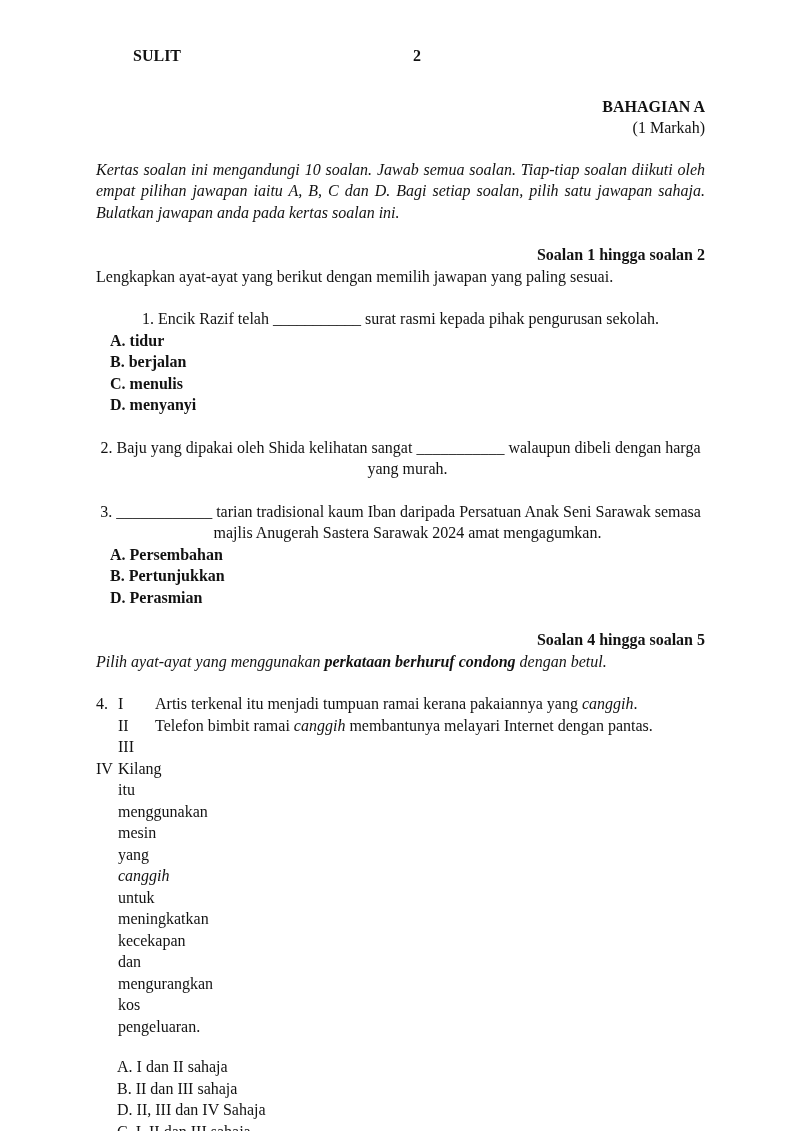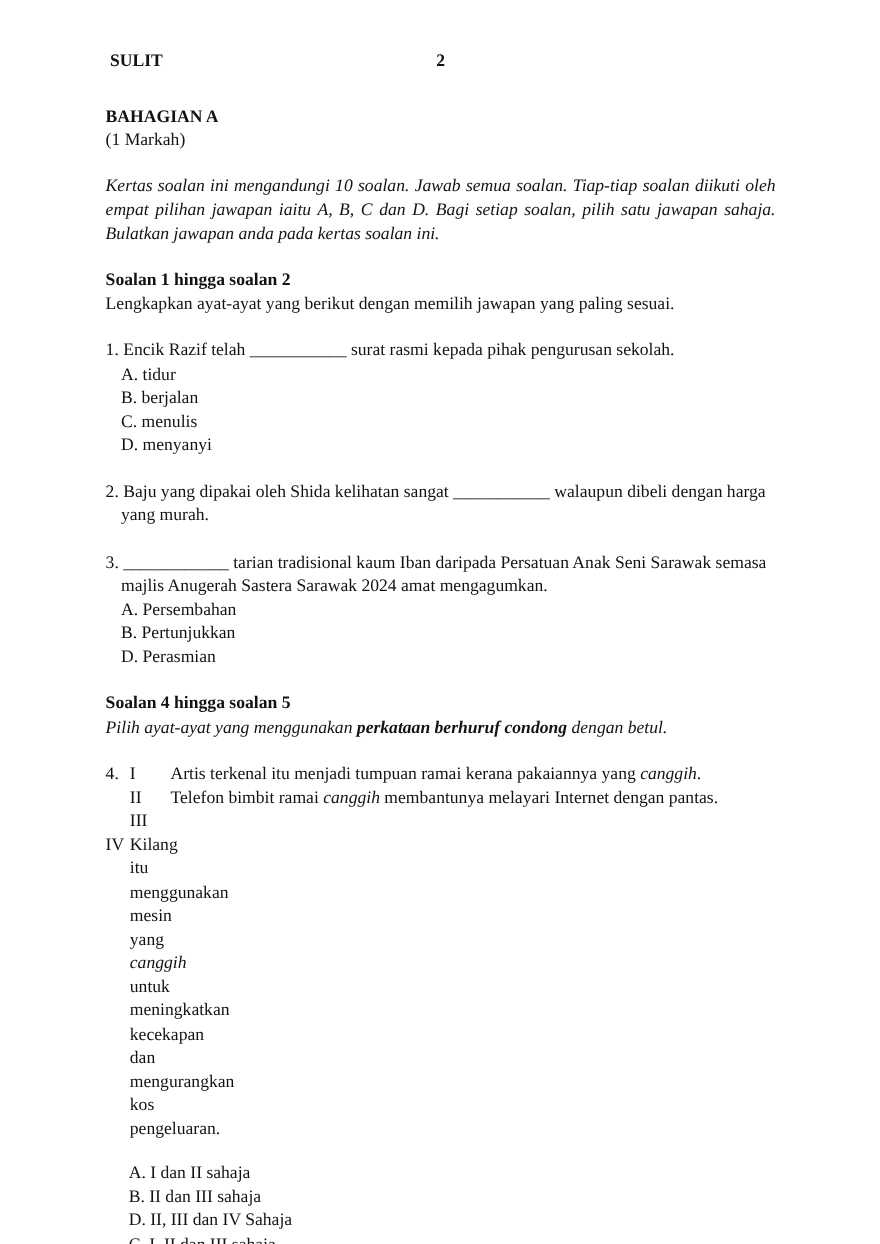--- a/index.html
+++ b/index.html
@@ -11,38 +11,38 @@
     padding: 45px 95px 0 96px;
     background: #ffffff;
     font-family: "Liberation Serif", "DejaVu Serif", serif;
     font-size: 16px;
     line-height: 21.5px;
     color: #121212;
     overflow: hidden;
   }
   .bold { font-weight: bold; }
   .italic { font-style: italic; }
-  .center { text-align: left; }
+  .center { text-align: right; }
 
-  .header { position: relative; padding-left: 4px; }
+  .header { position: relative; padding-left: 4px; margin-left: 33px; }
   .header .pagenum {
     position: absolute;
     left: 50%;
     transform: translateX(-50%);
     top: 0;
   }
 
   .title { margin-top: 29px; }
   .intro { margin: 20px 0 0 0; text-align: justify; font-style: italic; }
 
-  .sec-heading { margin-top: 21px; font-weight: bold; }
+  .sec-heading { margin-top: 21px; font-weight: bold; text-align: right; }
 
   .question { margin-top: 21px; }
-  .q-line { padding-left: 14px; text-indent: -14px; }
-  .options { margin-left: 14px; }
+  .q-line { padding-left: 14px; text-indent: -14px; text-align: center; }
+  .options { margin-left: 14px; font-weight: bold; }
 
   .q4 {
     margin-top: 21px;
     display: grid;
     grid-template-columns: 22px 37px 1fr;
   }
   .q4 .cell { min-height: 21.5px; }
 
   .q4-options { margin-top: 19px; margin-left: 21px; }
 </style>

